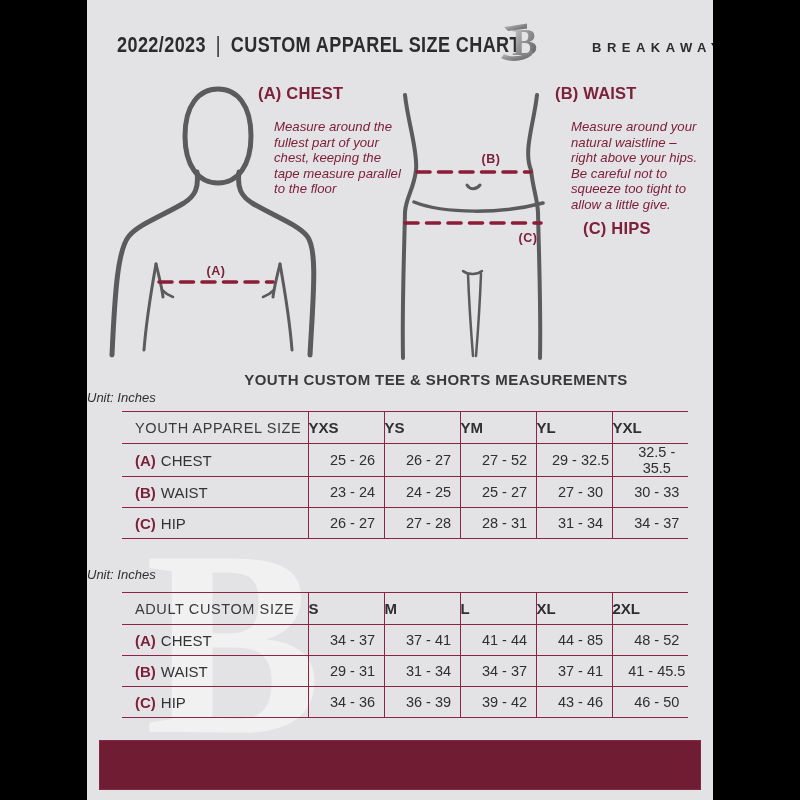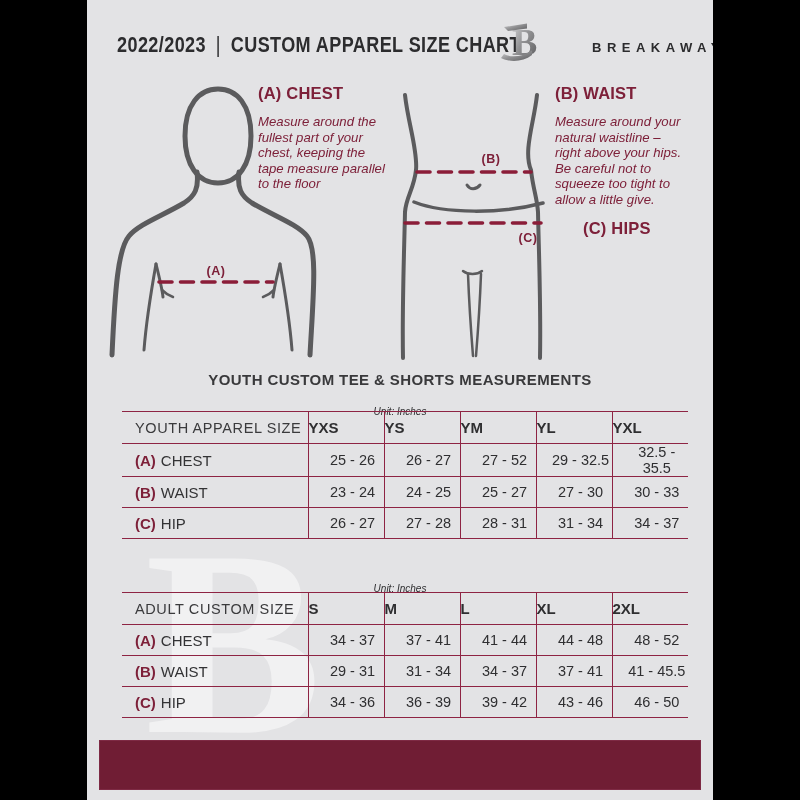--- a/index.html
+++ b/index.html
@@ -21,41 +21,41 @@
   .brand { position:absolute; left:412px; top:20px; display:flex; align-items:center; }
   .logo-svg { width:46px; height:44px; }
   .brand-text {
     margin-left:9px; margin-top:10px; font-size:13px; font-weight:bold;
     letter-spacing:5.5px; color:#2c2c2e;padding-left:38px;
   }
   
   .inst { position:absolute; color:#7d2039; z-index:2; }
   .inst h3 { margin:0 0 11px 0; font-size:16.5px; font-weight:bold; letter-spacing:0.2px; }
   .inst p {
-    margin:0; font-style:italic; font-size:13.2px; line-height:15.6px;
+    margin:16px; font-style:italic; font-size:13.2px; line-height:15.6px;
     white-space:pre-line;
   }
   #instA { left:171px; top:84px; width:170px; }
   #instB { left:468px; top:84px; width:160px; }
   #instC { left:496px; top:219px; width:165px; }
   
   .fig { position:absolute; z-index:1; }
   #figLeft  { left:20px;  top:84px; }
   #figRight { left:305px; top:93px; }
   .fig path, .fig line { fill:none; stroke:#5b5b5d; stroke-linecap:round; }
   .fig .dash { stroke:#8b1d38; stroke-width:3.6; stroke-dasharray:13 8.5; }
   .fig text { font-family:"Liberation Sans",sans-serif; font-size:12.5px; font-weight:bold; fill:#7d2039; letter-spacing:0.5px; }
   
   .tbl-title {
     position:absolute; left:0; width:626px; text-align:center; z-index:2;
-    font-size:15px; font-weight:bold; color:#39393b; letter-spacing:0.4px;
+    font-size:15px; font-weight:bold; color:#39393b; letter-spacing:0.4px;padding-left:36px;
   }
   .tbl-unit {
-    position:absolute; left:0; width:626px; text-align:center; z-index:2;
-    font-size:10px; font-style:italic; color:#2e2e30;margin-top:16px;
+    position:absolute; left:0; width:626px; text-align:left; z-index:2;
+    font-size:13px; font-style:italic; color:#2e2e30;
   }
   #youthTitle { top:371px; } #youthUnit { top:390px; }
   #adultTitle { top:548px; } #adultUnit { top:567px; }
   
   .size-table {
     position:absolute; left:35px; width:566px; z-index:2;
     border-collapse:collapse; table-layout:fixed;
   }
   #youthTable { top:411px; } #adultTable { top:592px; }
   .size-table tr > * { border-top:1.6px solid #8e2443; padding:0; }
@@ -227,21 +227,21 @@
             <th class="size-header">XL</th>
             <th class="size-header">2XL</th>
           </tr>
         </thead>
         <tbody>
           <tr>
             <td class="row-label"><span class="prefix">(A)</span>CHEST</td>
             <td class="value-cell">34 - 37</td>
             <td class="value-cell">37 - 41</td>
             <td class="value-cell">41 - 44</td>
-            <td class="value-cell">44 - 48</td>
+            <td class="value-cell">44 - 85</td>
             <td class="value-cell">48 - 52</td>
           </tr>
           <tr>
             <td class="row-label"><span class="prefix">(B)</span>WAIST</td>
             <td class="value-cell">29 - 31</td>
             <td class="value-cell">31 - 34</td>
             <td class="value-cell">34 - 37</td>
             <td class="value-cell">37 - 41</td>
             <td class="value-cell">41 - 45.5</td>
           </tr>

